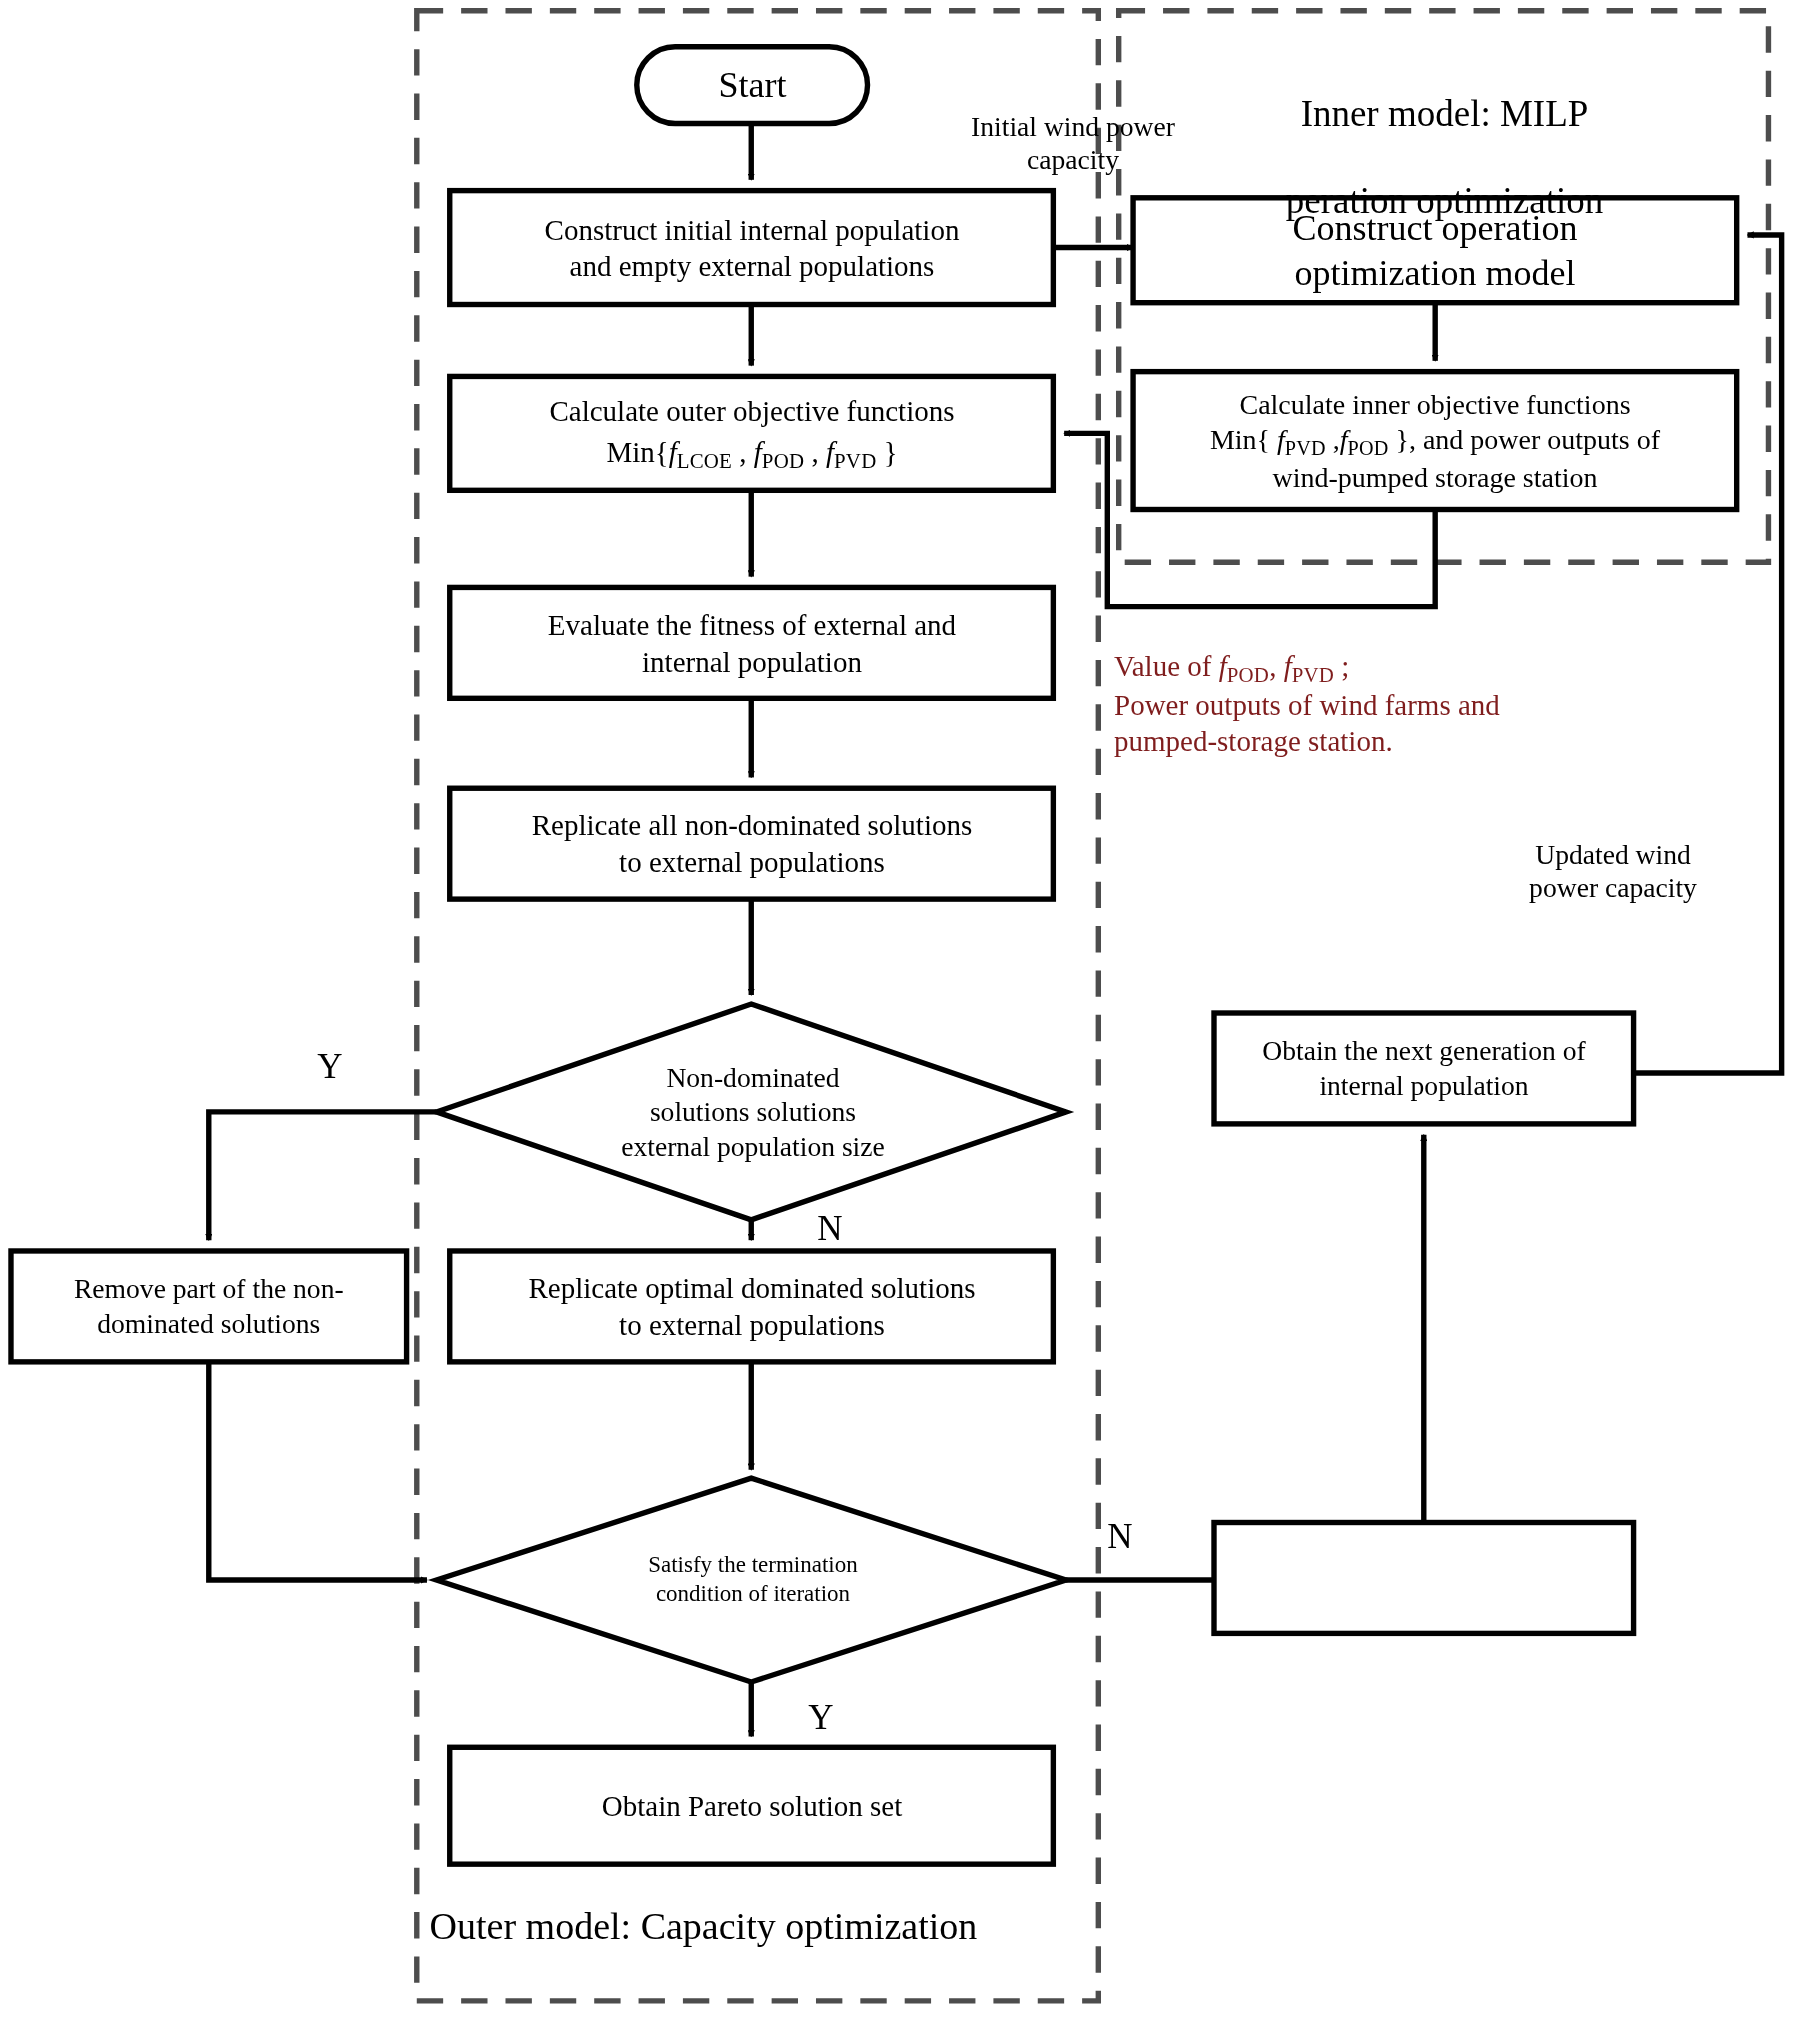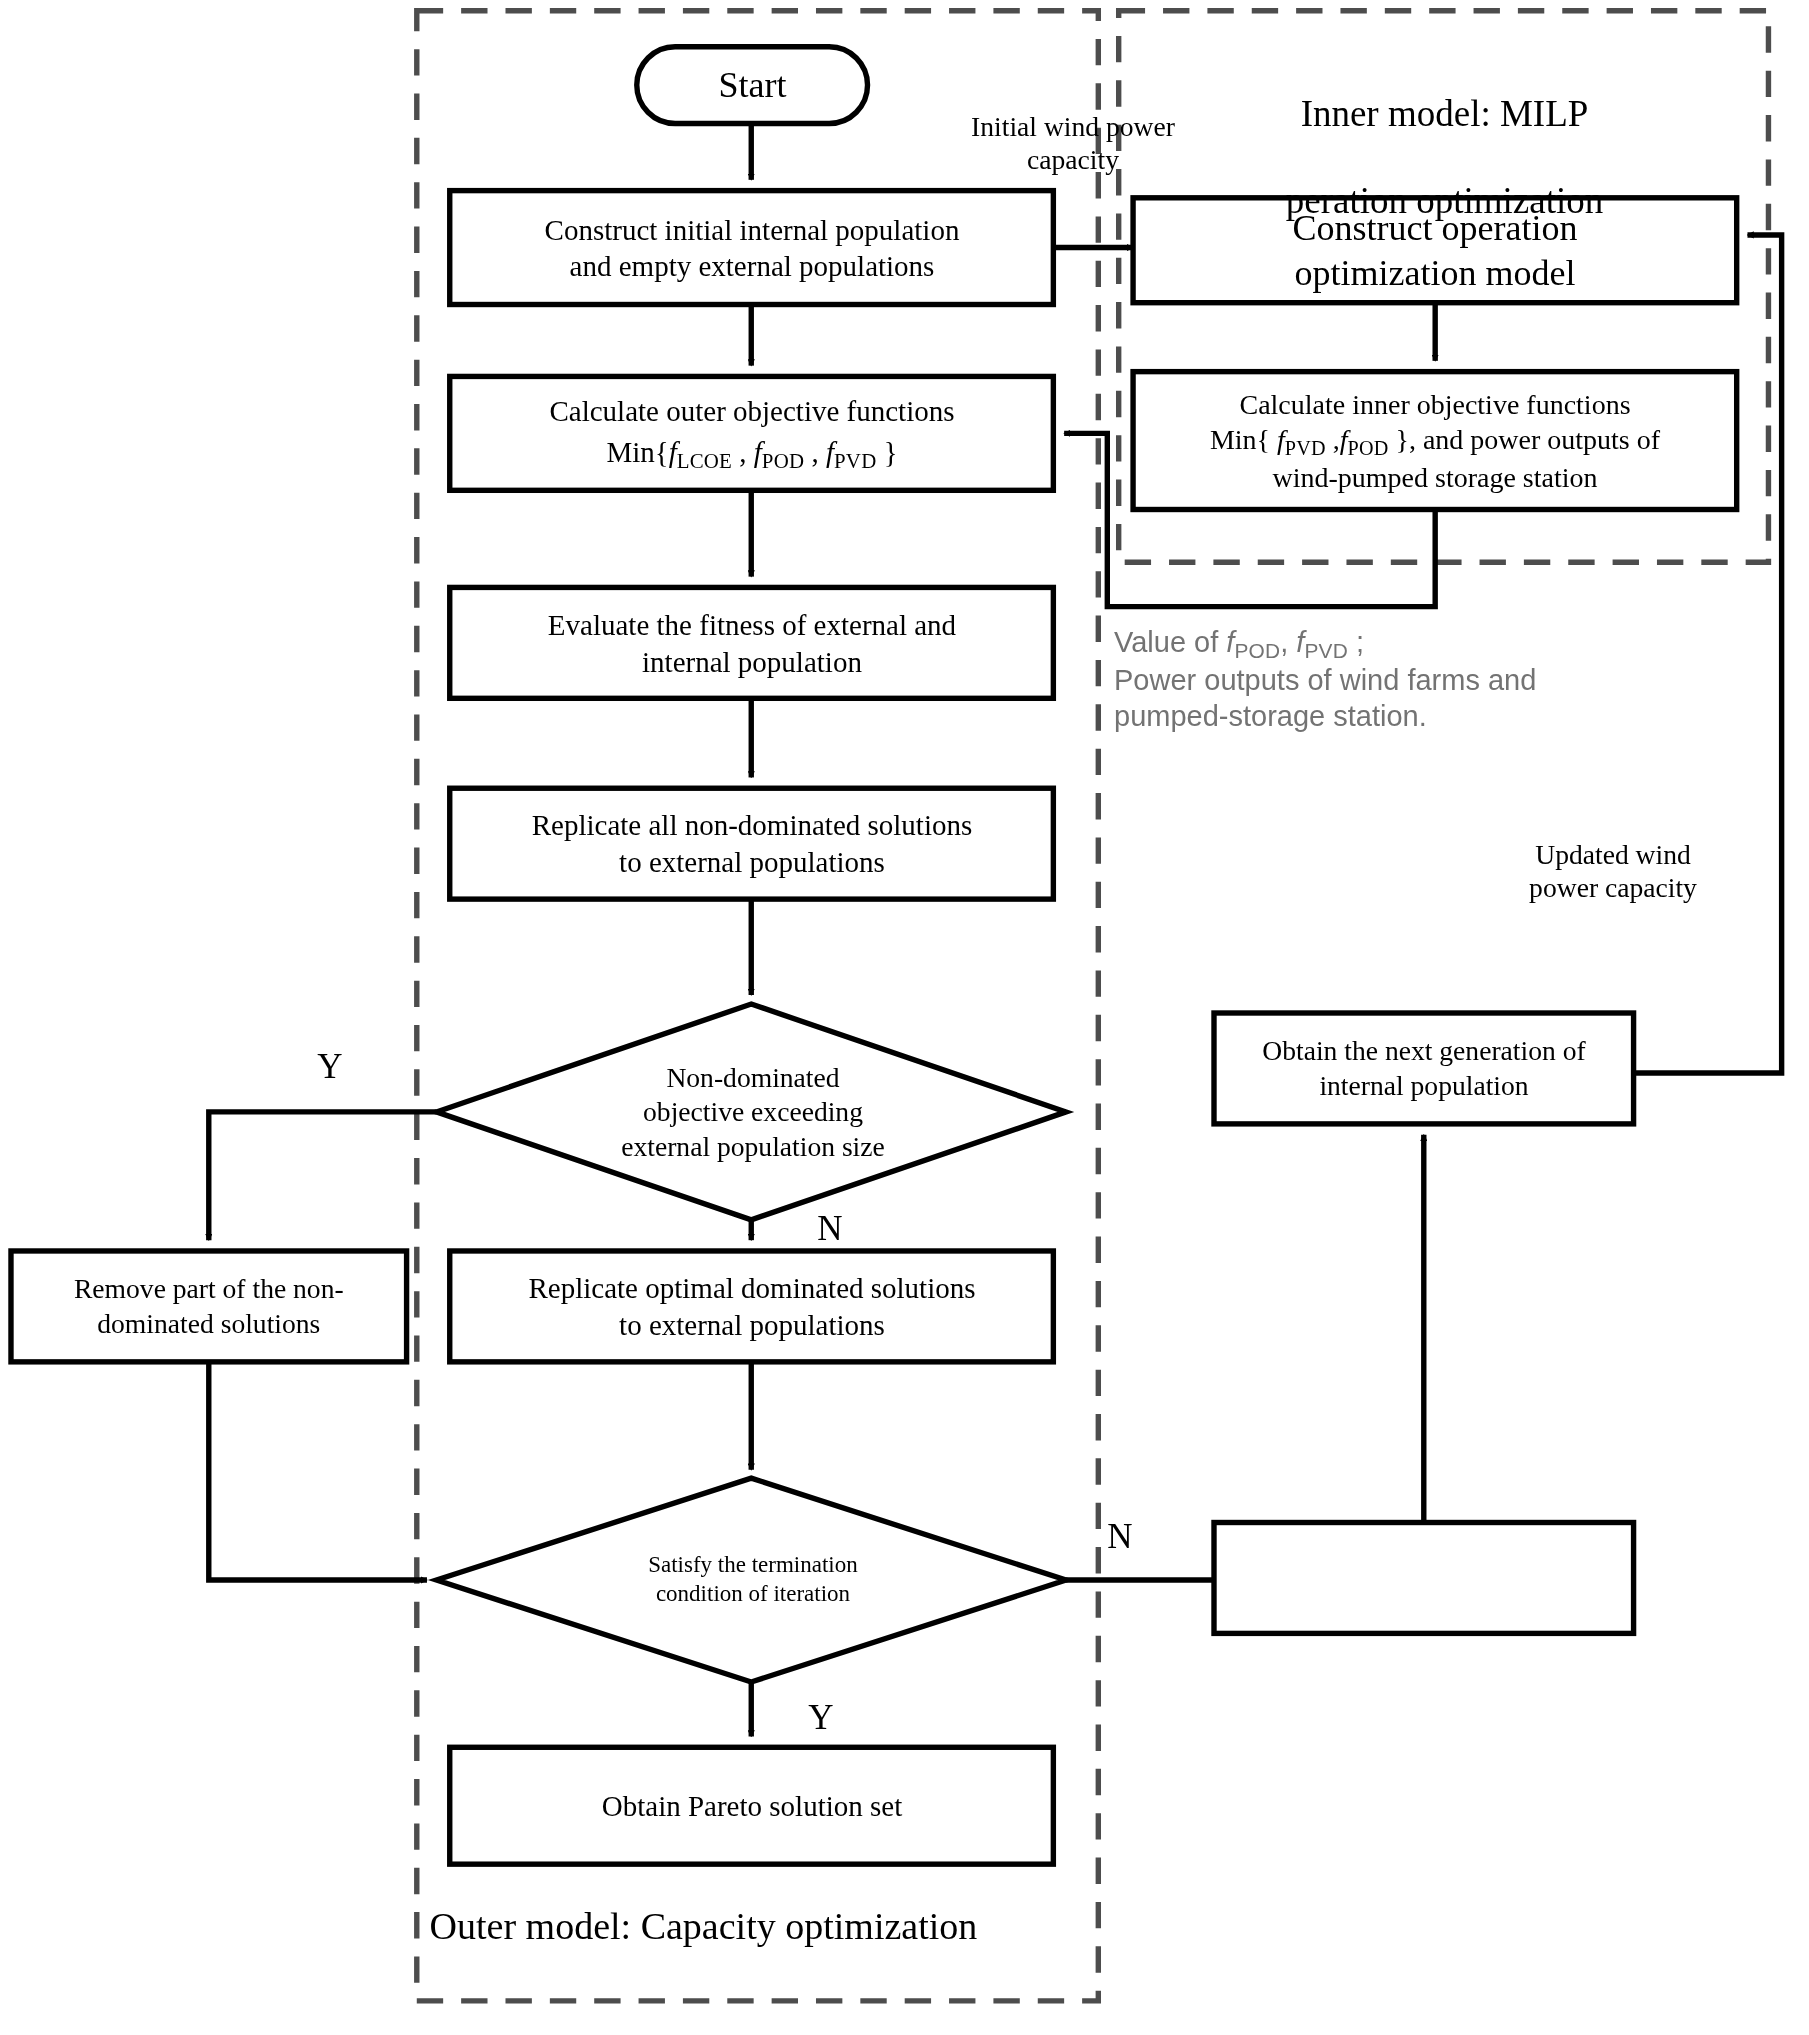--- a/index.html
+++ b/index.html
@@ -4,21 +4,21 @@
 <style>
   html,body{margin:0;padding:0;background:#fff;}
   body{width:1810px;height:2035px;font-family:"Liberation Serif","DejaVu Serif",serif;}
   #root{position:relative;width:1810px;height:2035px;overflow:hidden;background:#ffffff;}
   svg{position:absolute;left:0;top:0;width:1810px;height:2035px;}
   .lbl{position:absolute;color:#000;font-family:"Liberation Serif","DejaVu Serif",serif;line-height:1.18;text-align:center;white-space:pre-line;}
   .nodebox{position:absolute;display:flex;align-items:center;justify-content:center;text-align:center;color:#000;
            font-family:"Liberation Serif","DejaVu Serif",serif;line-height:1.25;}
   .sub{font-size:0.72em;vertical-align:-0.28em;letter-spacing:0.2px;}
   .ital{font-style:italic;}
-  .freetext{position:absolute;color:#737373;font-family:Liberation Sans, sans-serif;line-height:1.22;}
+  .freetext{position:absolute;color:#7f1d1d;font-family:Liberation Serif, serif;line-height:1.22;margin-top:24px;}
 </style>
 </head>
 <body>
 
 <div id="root">
 
   <svg viewBox="0 0 3019 3395" xmlns="http://www.w3.org/2000/svg">
     <defs>
       <marker id="ah" viewBox="0 0 12 12" refX="10.5" refY="6" markerWidth="12" markerHeight="12" orient="auto-start-reverse" markerUnits="userSpaceOnUse">
         <path d="M0,0 L12,6 L0,12 z" fill="#000"></path>
@@ -110,21 +110,21 @@
     </div>
   </div>
 
   <div class="nodebox" style="left:450px;top:588px;width:604px;height:111px;font-size:29px;white-space:pre-line;">Evaluate the fitness of external and
 internal population</div>
 
   <div class="nodebox" style="left:450px;top:788px;width:604px;height:111px;font-size:29px;white-space:pre-line;">Replicate all non-dominated solutions
 to external populations</div>
 
   <div class="nodebox" style="left:525px;top:1030px;width:456px;height:165px;font-size:27.6px;white-space:pre-line;">Non-dominated
-objective exceeding
+solutions solutions
 external population size</div>
 
   <div class="nodebox" style="left:10.8px;top:1251px;width:396px;height:111px;font-size:27.6px;white-space:pre-line;">Remove part of the non-
 dominated solutions</div>
 
   <div class="nodebox" style="left:450px;top:1251px;width:604px;height:111px;font-size:29px;white-space:pre-line;">Replicate optimal dominated solutions
 to external populations</div>
 
   <div class="nodebox" style="left:528px;top:1523px;width:450px;height:114px;font-size:23px;white-space:pre-line;">Satisfy the termination
 condition of iteration</div>

